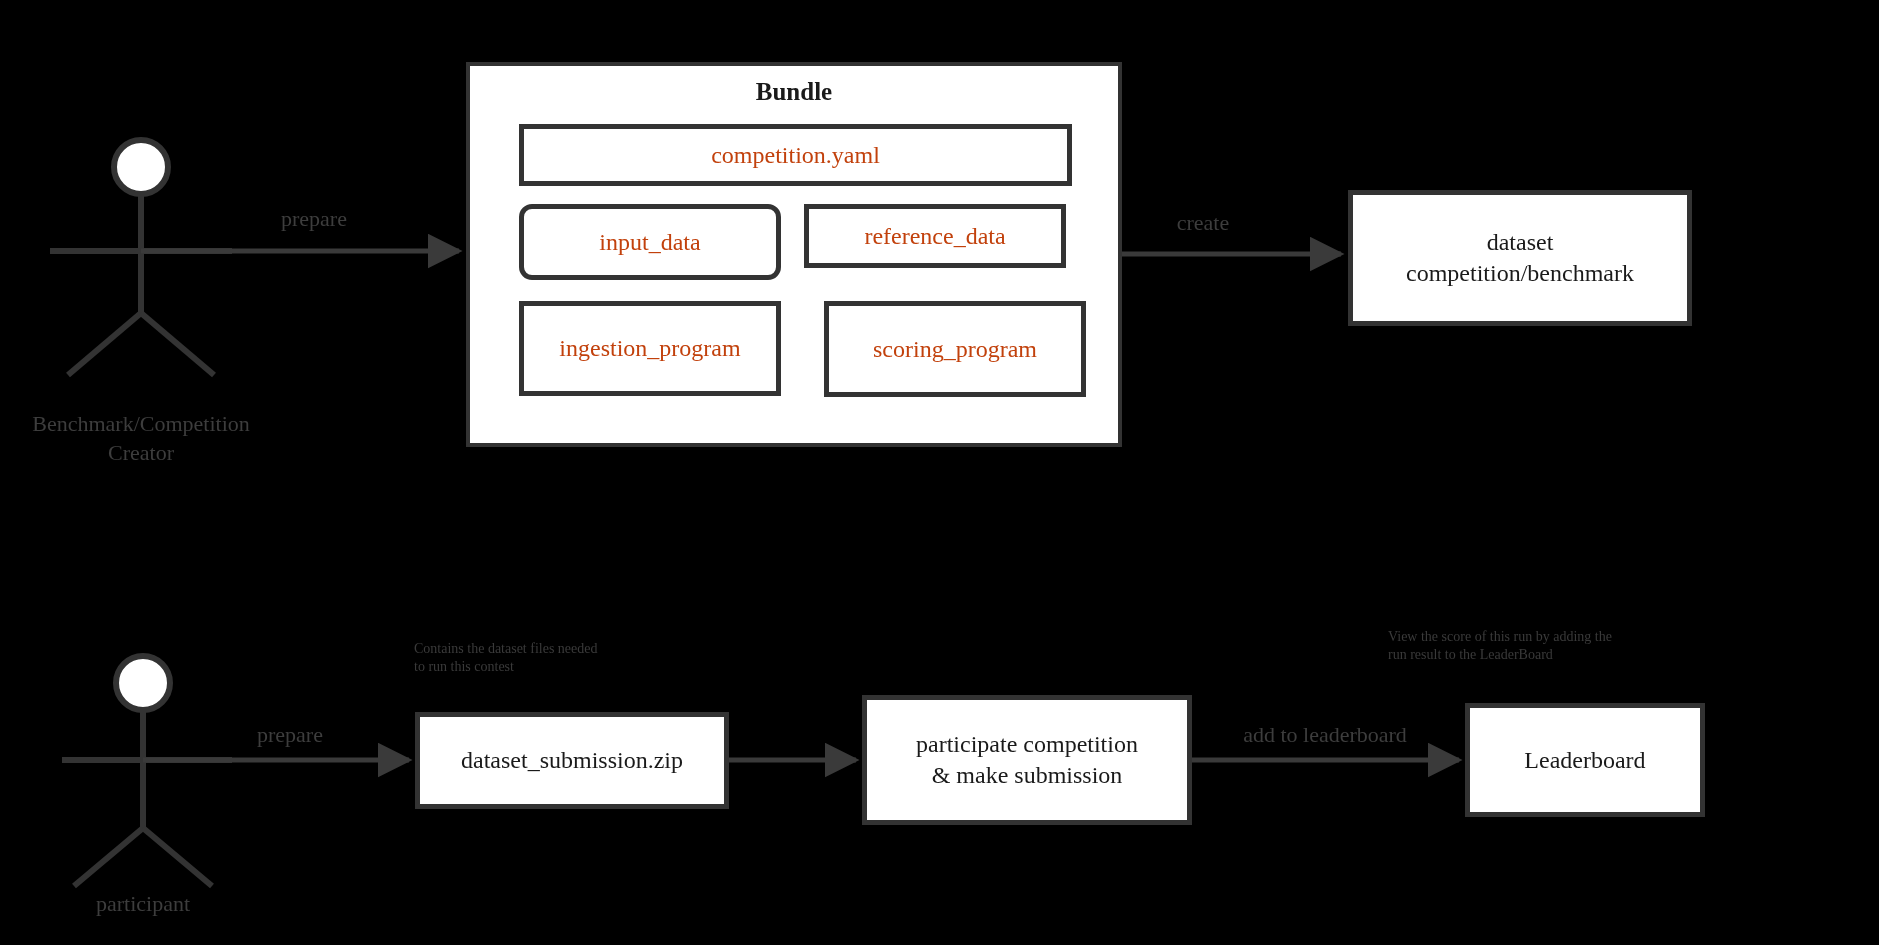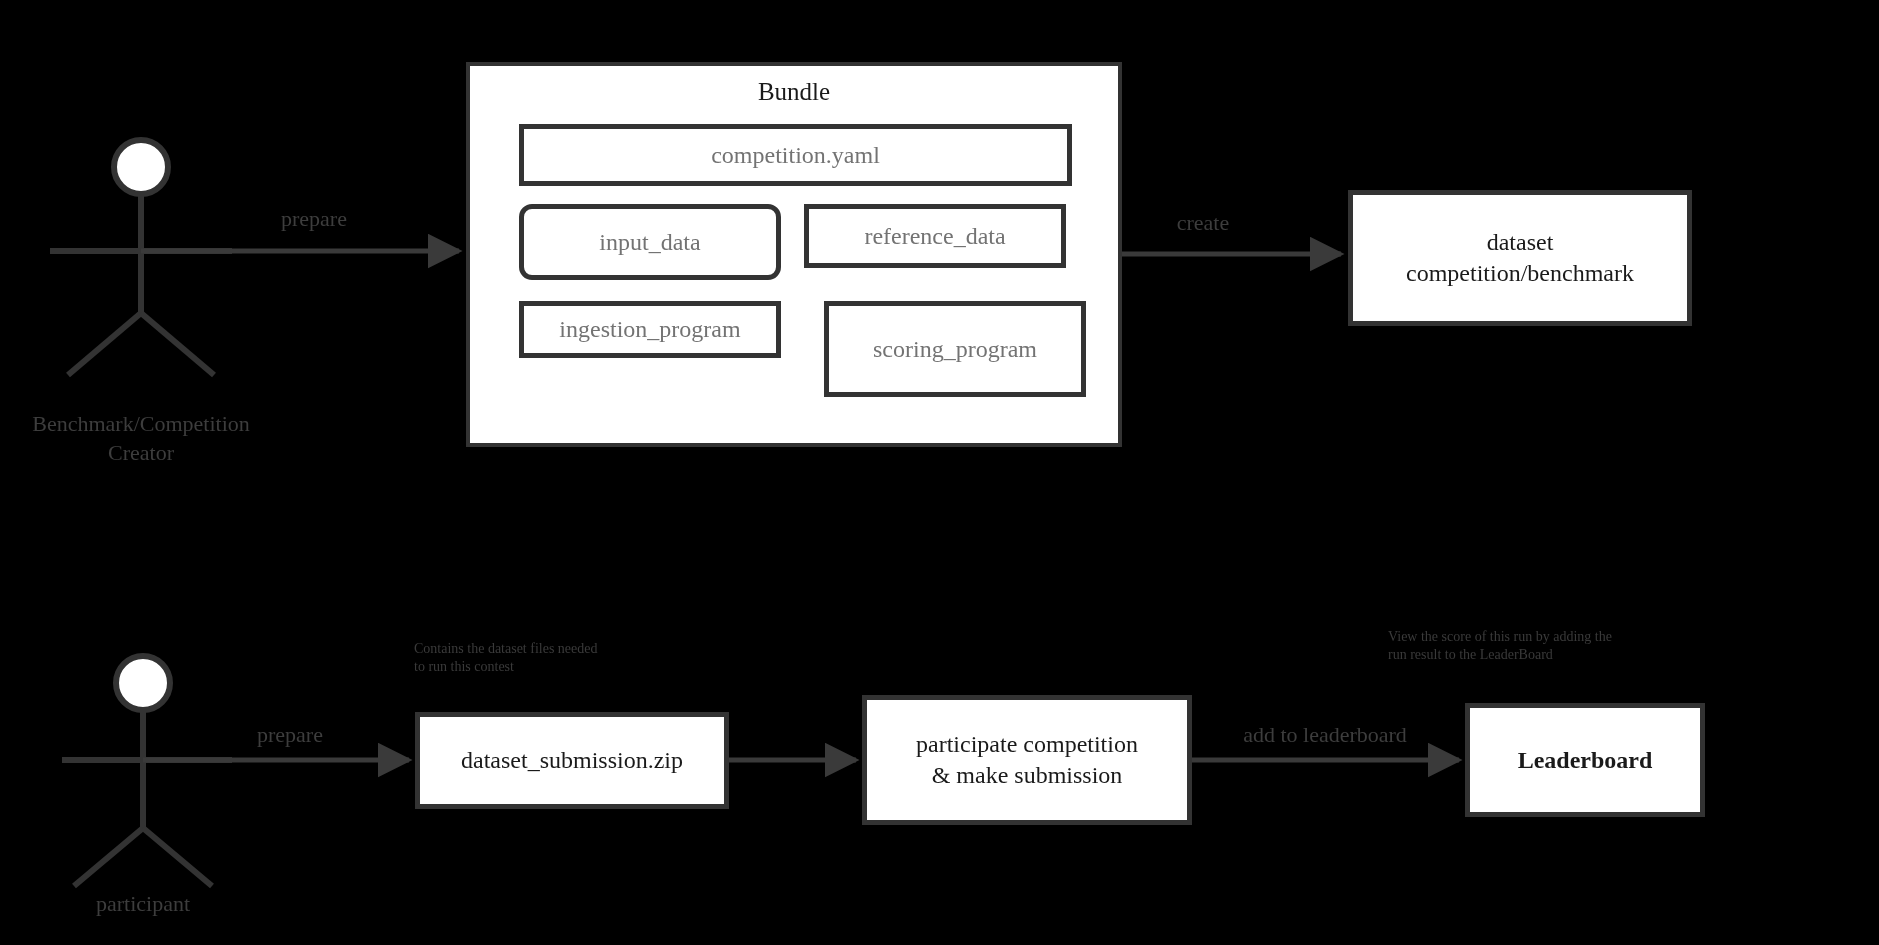--- a/index.html
+++ b/index.html
@@ -47,31 +47,32 @@
   }
   .bundle-title {
     position: absolute;
     left: 0;
     right: 0;
     top: 12px;
     text-align: center;
     color: #1a1a1a;
     font-size: 25px;
     font-family: "Liberation Serif", "DejaVu Serif", serif;
+    font-weight: bold;
   }
   .inner-box {
     position: absolute;
     background: #ffffff;
     border: 5px solid #333333;
     box-sizing: border-box;
     display: flex;
     align-items: center;
     justify-content: center;
     text-align: right;
-    color: #737373;
+    color: #c2410c;
     font-size: 24px;
     font-family: "Liberation Serif", "DejaVu Serif", serif;
   }
   .edge-label {
     position: absolute;
     color: #3d3d3d;
     font-size: 22px;
     text-align: center;
     white-space: nowrap;
     font-family: "Liberation Serif", "DejaVu Serif", serif;
@@ -148,21 +149,21 @@
     </div>
 
     <div class="inner-box" style="left:49px; top:138px; width:262px; height:76px;border-radius:13px;">
       <span>input_data</span>
     </div>
 
     <div class="inner-box" style="left:334px; top:138px; width:262px; height:64px;">
       <span>reference_data</span>
     </div>
 
-    <div class="inner-box" style="left:49px; top:235px; width:262px; height:57px;">
+    <div class="inner-box" style="left:49px; top:235px; width:262px; height:95px;">
       <span>ingestion_program</span>
     </div>
 
     <div class="inner-box" style="left:354px; top:235px; width:262px; height:96px;">
       <span>scoring_program</span>
     </div>
   </div>
 
   <div class="node-box" style="left:1348px; top:190px; width:344px; height:136px; font-size:24px; flex-direction:column;">
     <span>dataset</span>
@@ -189,17 +190,17 @@
 
   <div class="node-box" style="left:862px; top:695px; width:330px; height:130px; font-size:24px; flex-direction:column;">
     <span>participate competition</span>
     <span>&amp; make submission</span>
   </div>
 
   <div class="node-box" style="left:415px; top:712px; width:314px; height:97px; font-size:24px;">
     <span>dataset_submission.zip</span>
   </div>
 
-  <div class="node-box" style="left:1465px; top:703px; width:240px; height:114px; font-size:24px;font-weight:bold;">
+  <div class="node-box" style="left:1465px; top:703px; width:240px; height:114px; font-size:24px;">
     <span>Leaderboard</span>
   </div>
 
 </div>
 
 </body></html>

